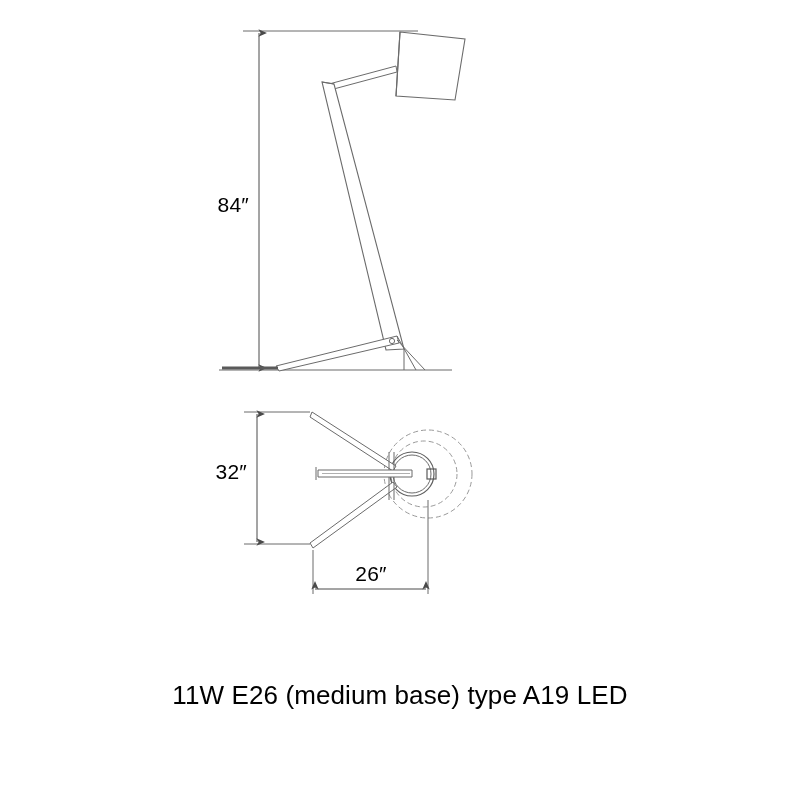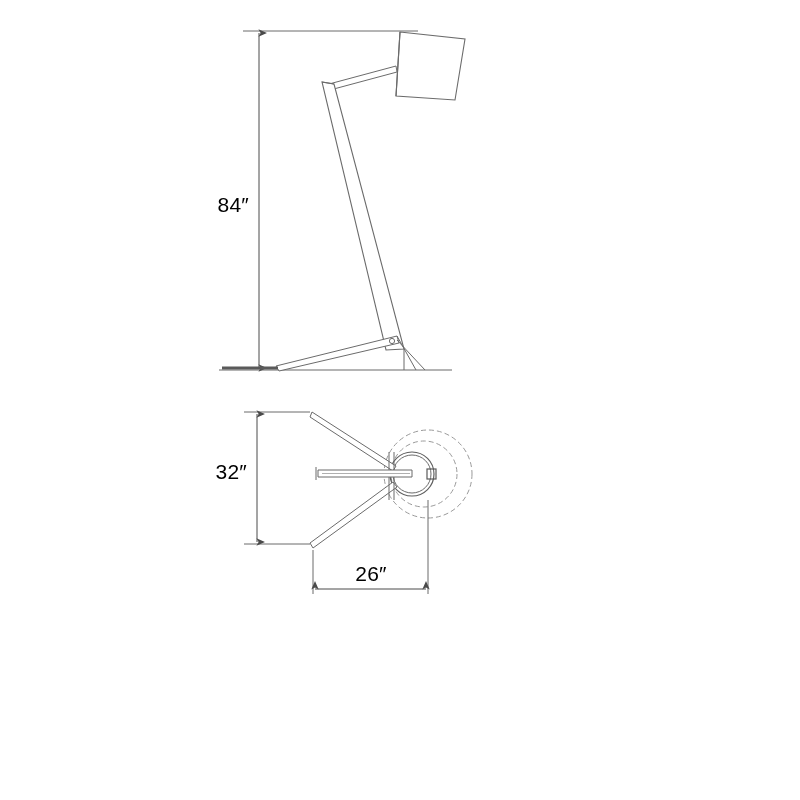--- a/index.html
+++ b/index.html
@@ -136,14 +136,15 @@
       <line x1="313" y1="550" x2="313" y2="594" stroke="#6b6b6b" stroke-width="1"></line>
       <line x1="428" y1="500" x2="428" y2="594" stroke="#6b6b6b" stroke-width="1"></line>
 
       <line x1="315" y1="589" x2="426" y2="589" stroke="#4a4a4a" stroke-width="1" marker-start="url(#arrow-left)" marker-end="url(#arrow-right)"></line>
 
       <text class="dim-text" x="371" y="581" text-anchor="middle">26″</text>
     </g>
 
   </svg>
 
+  <div id="bulb-caption">11W E26 (medium base) type A19 LED</div>
 
 </div>
 
 </body></html>

